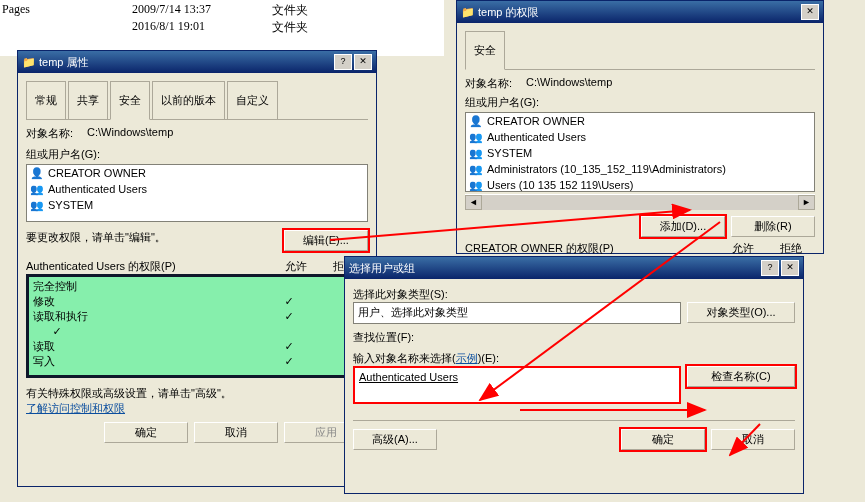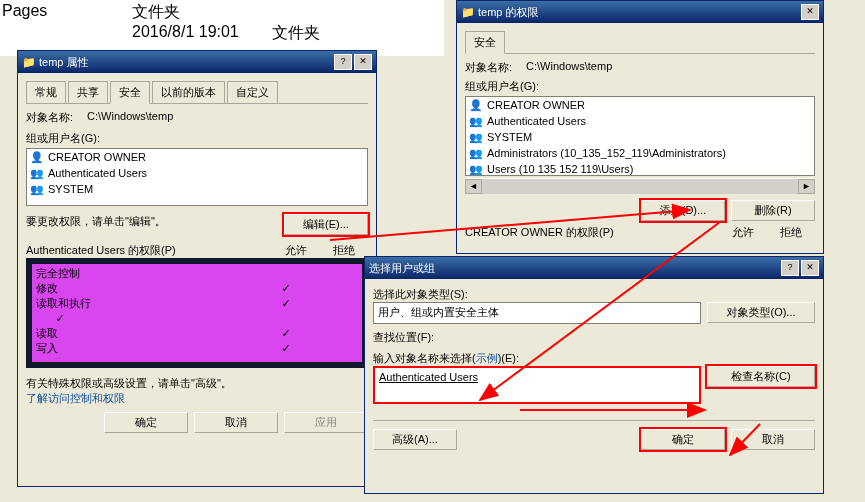--- a/index.html
+++ b/index.html
@@ -4,49 +4,50 @@
 <style>
   body{margin:0;font-family:Tahoma,"Microsoft YaHei",sans-serif;font-size:11px;background:#ece9d8;width:865px;height:502px;position:relative;overflow:hidden}
   .window{position:absolute;background:#ece9d8;border:1px solid #0a246a}
   .titlebar{background:linear-gradient(#3a6ea5,#0a246a);color:#fff;padding:3px 4px;display:flex;align-items:center;height:16px}
   .titlebar .icon{width:14px;flex:none;margin-right:3px}
   .titlebar .title{flex:1;white-space:nowrap}
   .titlebar .wbuttons{display:flex}
   .titlebar .wbuttons div{width:16px;height:14px;background:#d4d0c8;border:1px solid #fff;margin-left:2px;color:#000;text-align:center;line-height:12px;font-size:9px}
   .body{padding:8px}
   .tabs{display:flex;border-bottom:1px solid #aca899;margin-bottom:6px}
-  .tab{padding:3px 8px;border:1px solid #aca899;border-bottom:1px solid #ece9d8;background:#ece9d8;margin-right:2px;margin-bottom:-1px;font-size:11px}
+  .tab{padding:11px 8px;border:1px solid #aca899;border-bottom:1px solid #ece9d8;background:#ece9d8;margin-right:2px;margin-bottom:-1px;font-size:11px}
   .tab.inactive{background:#ece9d8;border-bottom:1px solid #aca899}
   .row{display:flex;align-items:flex-start;margin:0 0}
   .label{flex:none}
   .listbox{border:1px solid #828177;background:#fff;height:56px;overflow-y:scroll;margin:2px 0}
   .listbox .item{display:flex;align-items:center;padding:1px 2px}
   .listbox .ico{width:16px;height:14px;margin-right:3px;display:inline-flex;align-items:center;justify-content:center}
   .btn{background:#ece9d8;border:1px solid #aca899;border-top-color:#fff;border-left-color:#fff;padding:2px 10px;font-size:11px;min-width:62px;text-align:center;cursor:default}
   .btn-row{display:flex;justify-content:flex-end;gap:6px;margin-top:6px}
-  .permtable{border:6px solid #0f172a;background:#d946ef;padding:2px 4px;height:94px;overflow:auto}
+  .permtable{border:3px solid #0f172a;background:#86efac;padding:2px 4px;height:94px;overflow:auto}
   .permtable .prow{display:flex;align-items:center;height:15px}
   .permtable .pname{flex:1}
   .permtable .chk{width:48px;text-align:center}
-  .link{color:#0b4e9e;cursor:pointer}
+  .link{color:#0b4e9e;text-decoration:underline;cursor:pointer}
   .input{border:1px solid #828177;background:#fff;padding:2px 4px;height:16px}
   .redbox{border:2px solid red}
   .hl-red{outline:2px solid red}
   .arrow-svg{position:absolute;top:0;left:0;pointer-events:none}
   
-  .bg-rows{position:absolute;top:0;left:0;font-family:Liberation Sans, sans-serif;font-size:16px;color:#000;background:#fff;width:440px;height:52px;padding:2px}
+  .bg-rows{position:absolute;top:0;left:0;font-family:Liberation Serif, serif;font-size:12px;color:#000;background:#fff;width:440px;height:52px;padding:2px}
   .scrollbar-x{height:15px;background:#d4d0c8;border-top:1px solid #fff;display:flex}
   .scrollbar-x div{width:15px;border:1px solid #aca899;text-align:center;line-height:12px;font-size:9px}
 </style>
 </head>
 <body>
 
 <div class="bg-rows">
   <div style="display:flex">
       <div style="width:130px">Pages</div>
+      <div style="width:140px">2009/7/14 13:37</div>
       <div>文件夹</div>
     </div>
   <div style="display:flex">
       <div style="width:130px"></div>
       <div style="width:140px">2016/8/1 19:01</div>
       <div>文件夹</div>
     </div>
 </div>
 
 <div class="window" style="left:17px;top:50px;width:358px;height:435px">
@@ -192,32 +193,32 @@
     <div class="row" style="justify-content:space-between;margin-top:4px">
       <span>CREATOR OWNER 的权限(P)</span>
       <span style="display:flex">
           <span style="width:48px;text-align:center">允许</span>
           <span style="width:48px;text-align:center">拒绝</span>
         </span>
     </div>
   </div>
 </div>
 
-<div class="window" style="left:364px;top:256px;width:458px;height:236px">
+<div class="window" style="left:344px;top:256px;width:458px;height:236px">
   <div class="titlebar">
     <span class="title">选择用户或组</span>
     <div class="wbuttons">
         <div>?</div>
         <div>✕</div>
       </div>
   </div>
   <div class="body">
     <div>选择此对象类型(S):</div>
     <div class="row">
-      <div class="input" style="flex:1;margin-right:6px">用户、组或内置安全主体</div>
+      <div class="input" style="flex:1;margin-right:6px">用户、选择此对象类型</div>
       <span class="btn" style="min-width:86px">对象类型(O)...</span>
     </div>
     <div style="margin-top:6px">查找位置(F):</div>
     <div style="margin-top:6px">
       <span>输入对象名称来选择(</span><span class="link">示例</span><span>)(E):</span>
     </div>
     <div class="row">
       <div class="input redbox" style="flex:1;margin-right:6px;height:30px;line-height:14px"><u>Authenticated Users</u></div>
       <span class="btn hl-red" style="min-width:86px">检查名称(C)</span>
     </div>

